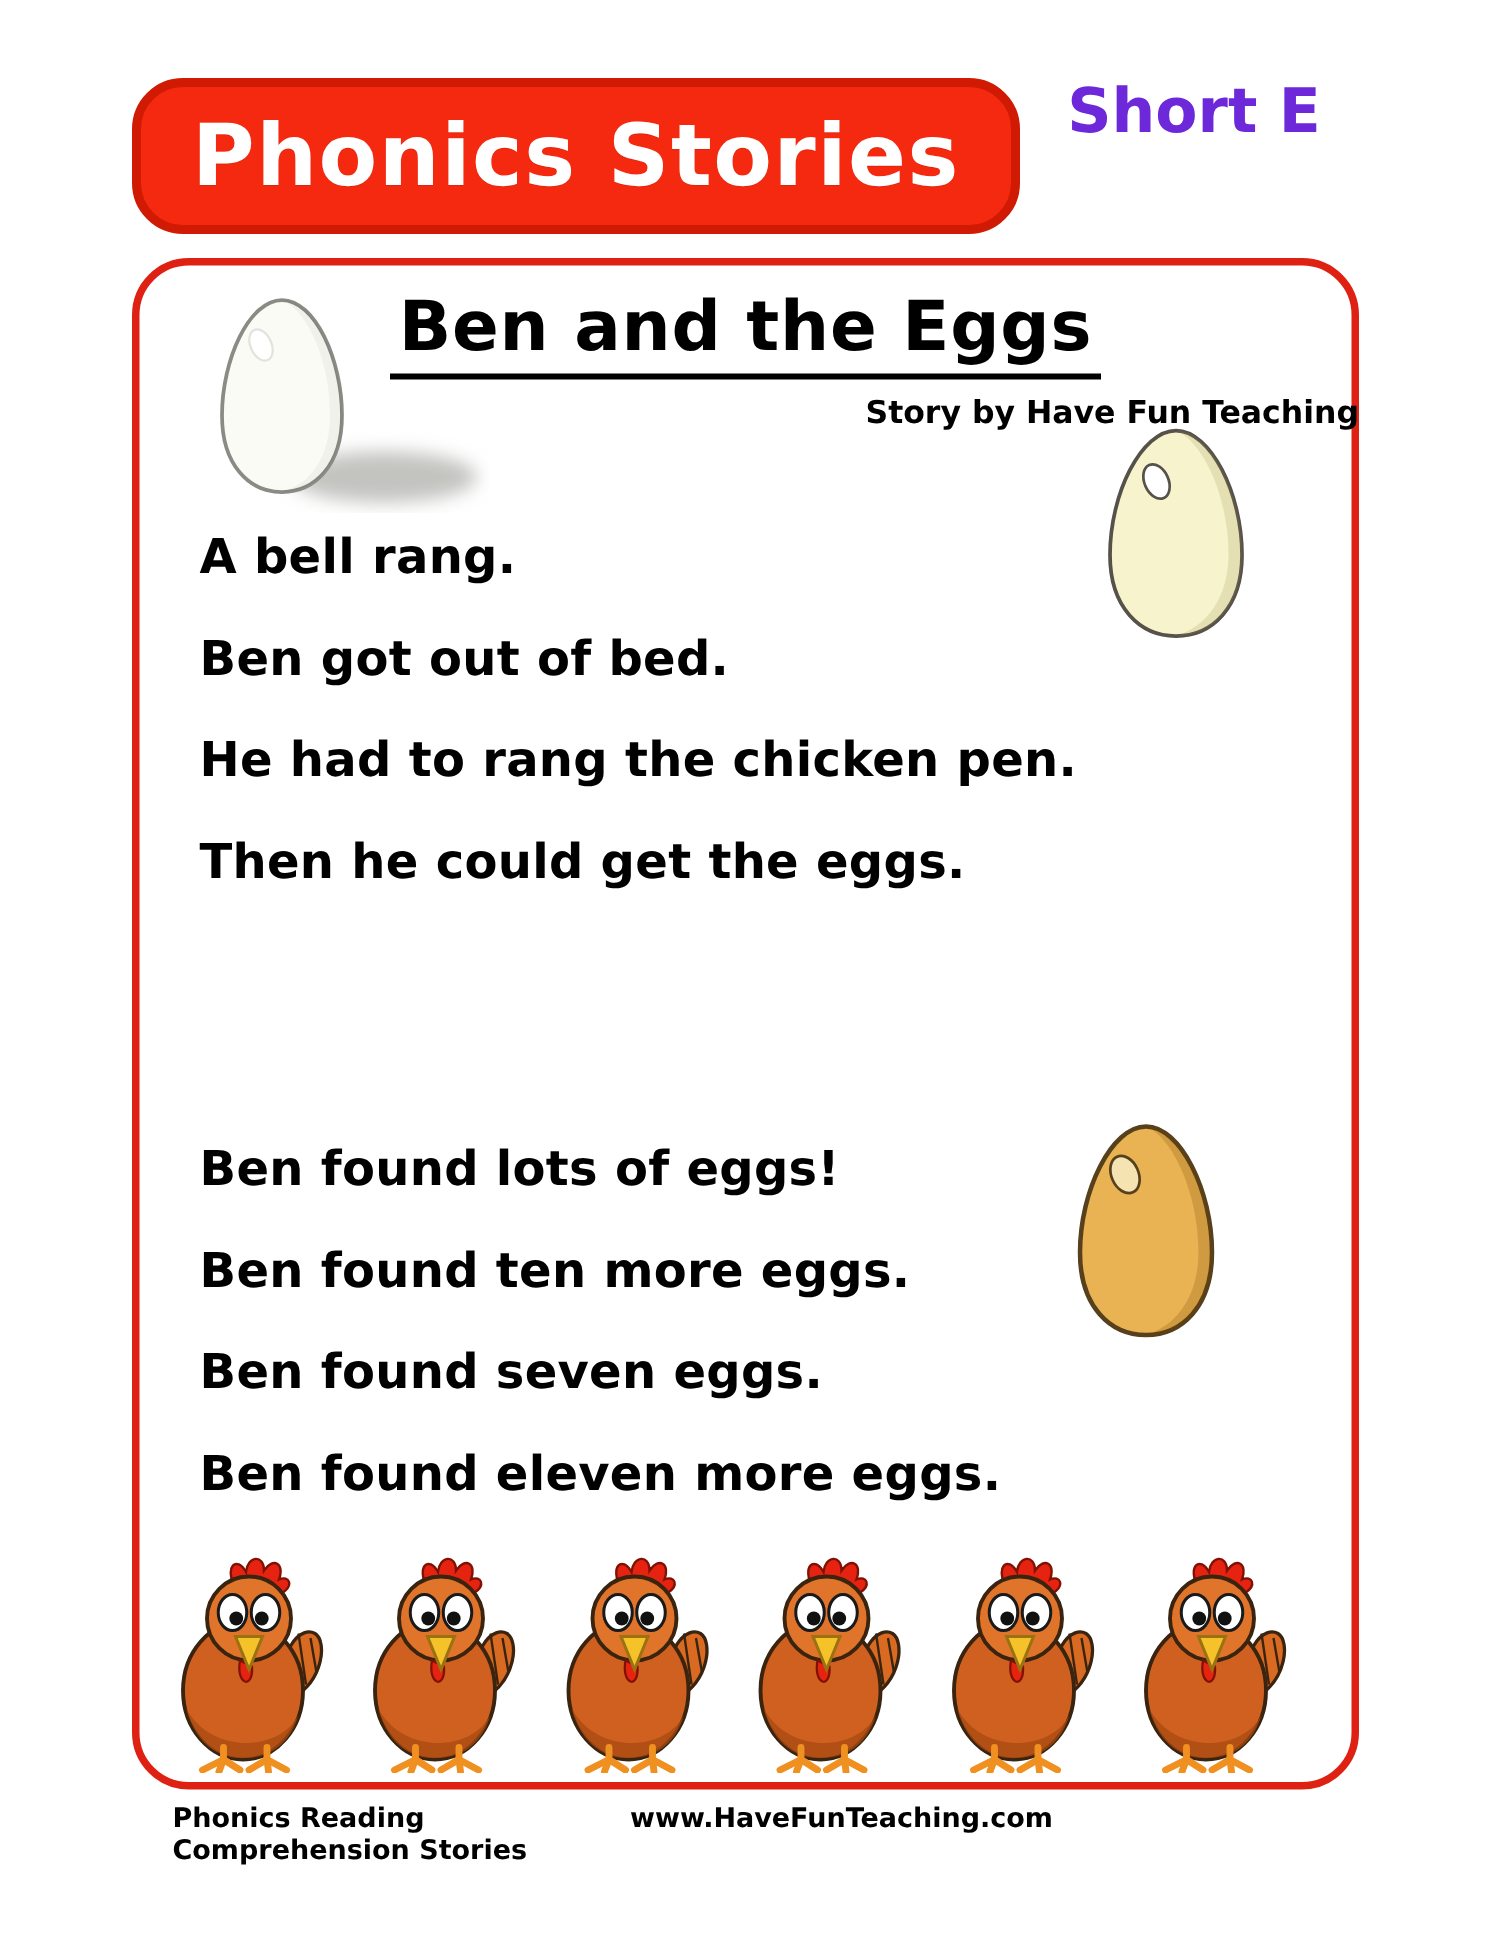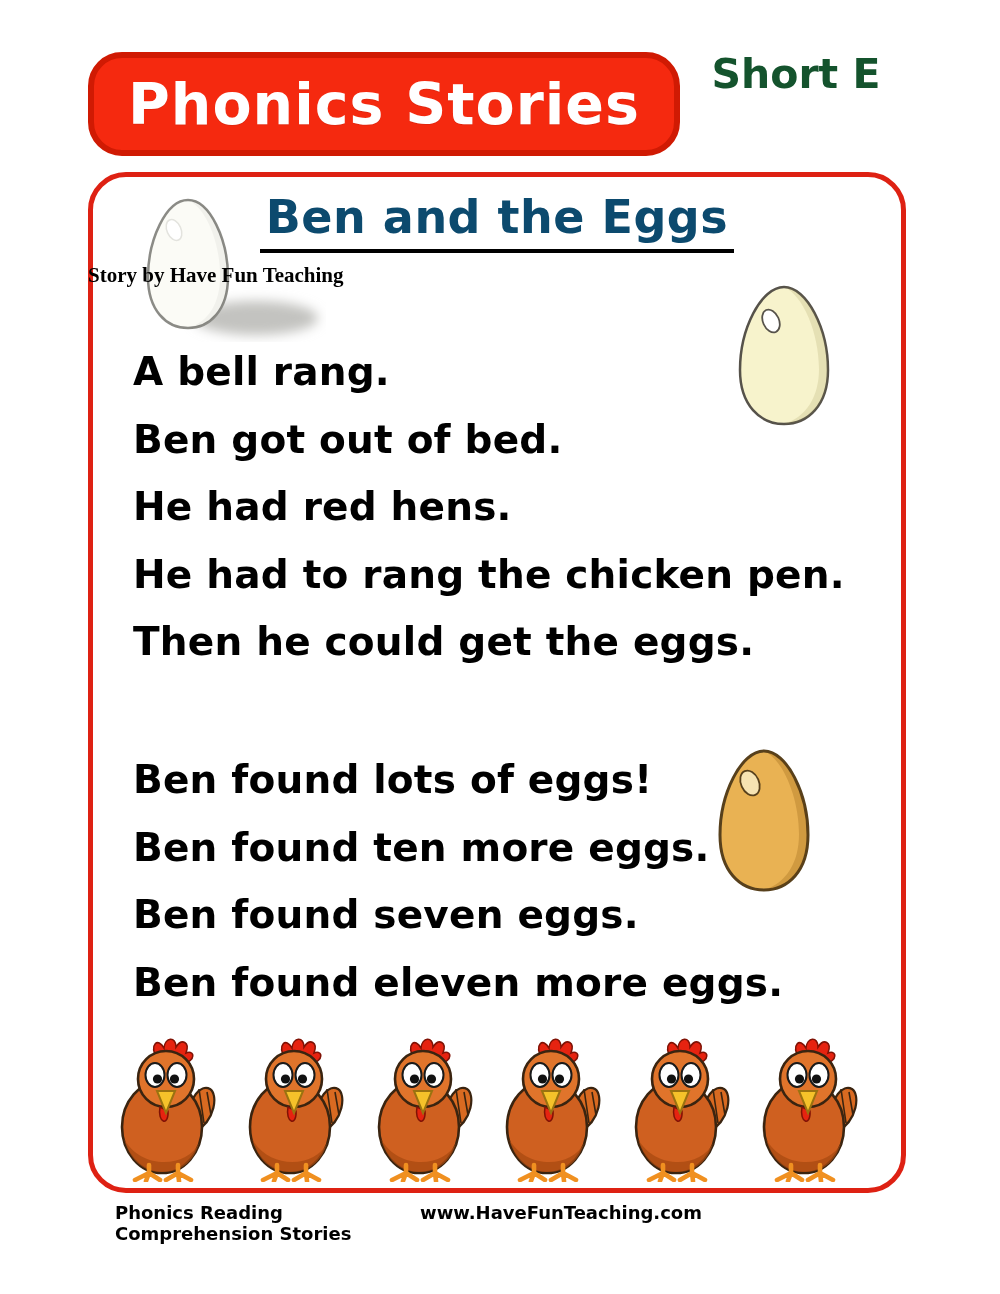--- a/index.html
+++ b/index.html
@@ -21,54 +21,53 @@
     border-radius: 34px;
     display: flex; align-items: center; justify-content: center;
   }
   .banner-title {
     color: #ffffff; font-size: 57px; font-weight: bold;
     letter-spacing: 1px; white-space: nowrap;
     text-shadow: 0 1px 0 rgba(0,0,0,0.08);
   }
   .topic {
     position: absolute; left: 688px; top: 46px; width: 216px;
-    text-align: center; color: #14532d;
+    text-align: center; color: #6d28d9;
     font-size: 41px; font-weight: bold; line-height: 56px;
   }
 
   
   .story-card {
     position: absolute; left: 88px; top: 172px;
     width: 818px; height: 1021px;
     background: #ffffff;
     border: 5px solid #de2113;
     border-radius: 38px;
   }
 
   .title-wrap {
     position: absolute; left: 88px; top: 190px; width: 818px;
     text-align: center;
   }
   .story-title {
     display: inline-block;
-    font-size: 46px; font-weight: bold; color: #0c4a6e;
+    font-size: 46px; font-weight: bold; color: #000000;
     border-bottom: 4px solid #000;
     padding: 0 6px 5px 6px;
     letter-spacing: 0.5px;
   }
   .byline-wrap {
     position: absolute; left: 88px; top: 263px; width: 818px;
-    text-align: left;
-    font-family: Liberation Serif, serif;
+    text-align: right;
   }
   .story-byline { font-size: 21px; font-weight: bold; color: #000; }
 
   .para {
     position: absolute; left: 133px;
-    font-size: 39px; font-weight: 600; color: #000;
+    font-size: 32px; font-weight: 600; color: #000;
   }
   .para .line { height: 67.5px; line-height: 67.5px; white-space: nowrap; font-weight: bold; letter-spacing: 0.2px; }
   .para1 { top: 338px; }
   .para2 { top: 746px; }
 
   .white-egg { position: absolute; left: 136px; top: 192px; }
   .cream-egg { position: absolute; left: 729px; top: 281px; }
   .orange-egg { position: absolute; left: 709px; top: 745px; }
 
   .chicken-row {
@@ -121,21 +120,20 @@
 
   <svg class="cream-egg" width="110" height="150" viewBox="0 0 110 150">
     <path d="M55,6 C32,6 11,48 11,89 C11,124 31,143 55,143 C79,143 99,124 99,89 C99,48 78,6 55,6 Z" fill="#f7f3cc" stroke="#56524a" stroke-width="2.5"></path>
     <ellipse cx="42" cy="40" rx="8" ry="12" transform="rotate(-24 42 40)" fill="#ffffff" stroke="#56524a" stroke-width="1.8"></ellipse>
     <path d="M55,6 C78,6 99,48 99,89 C99,124 79,143 55,143 C77,136 90,116 90,88 C90,52 74,14 55,6 Z" fill="rgba(150,140,70,0.18)"></path>
   </svg>
 
   <div class="para para1">
     <div class="line">A bell rang.</div>
     <div class="line">Ben got out of bed.</div>
-    <div class="line">He had red hens.</div>
     <div class="line">He had to rang the chicken pen.</div>
     <div class="line">Then he could get the eggs.</div>
   </div>
 
   <svg class="orange-egg" width="110" height="152" viewBox="0 0 110 152">
     <path d="M55,6 C32,6 11,49 11,90 C11,126 31,145 55,145 C79,145 99,126 99,90 C99,49 78,6 55,6 Z" fill="#e9b253" stroke="#57401c" stroke-width="3"></path>
     <ellipse cx="41" cy="38" rx="9" ry="13" transform="rotate(-24 41 38)" fill="#f6e3b2" stroke="#57401c" stroke-width="1.8"></ellipse>
     <path d="M55,6 C78,6 99,49 99,90 C99,126 79,145 55,145 C77,138 90,118 90,89 C90,53 74,14 55,6 Z" fill="rgba(120,70,0,0.22)"></path>
   </svg>
 

